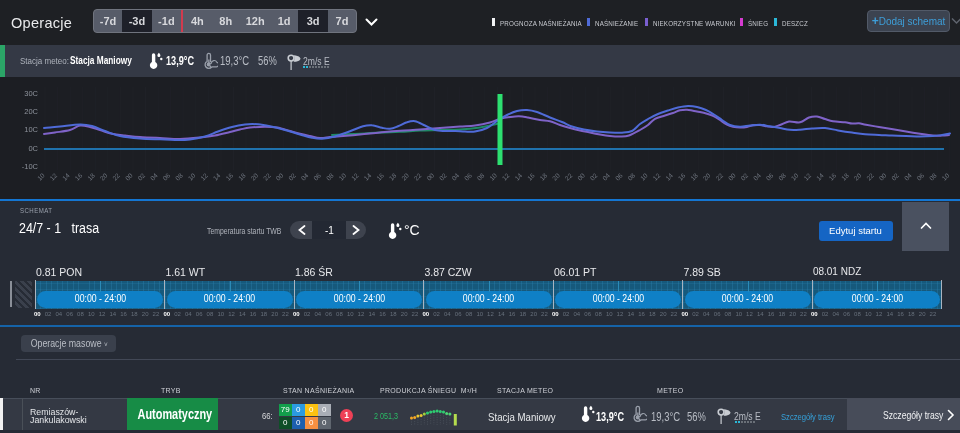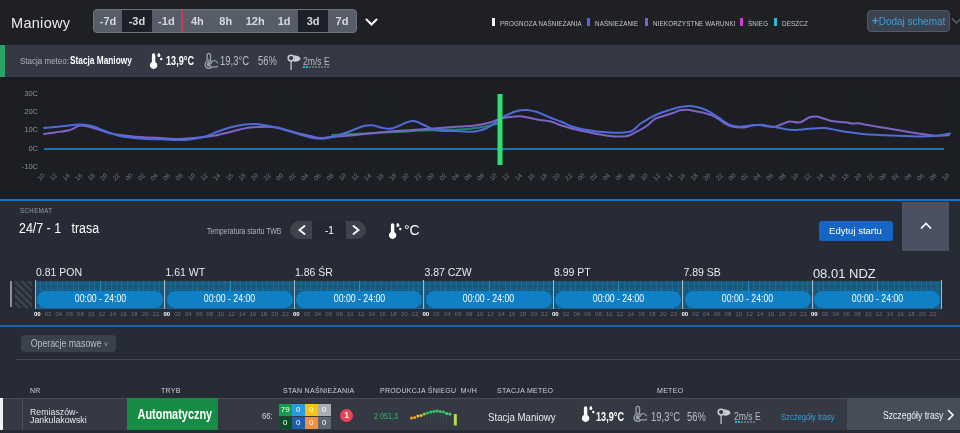--- a/index.html
+++ b/index.html
@@ -1,21 +1,21 @@
 <!DOCTYPE html>
 <html><head><meta charset="utf-8">
 <style>
 * { margin:0; padding:0; box-sizing:border-box; }
 html,body { width:960px; height:433px; overflow:hidden; background:#1c1e23; font-family:"Liberation Sans",sans-serif; position:relative; }
 .abs { position:absolute; }
 .btn { text-align:center; line-height:22px; font-size:11px; font-weight:bold; color:#d7d8dc; }
 </style></head>
 <body>
 <div class="abs" style="left:0;top:0;width:960px;height:45px;background:#1e2024"></div>
-<div class="abs" style="left:11px;top:15px;font-size:14.5px;color:#e9eaec;letter-spacing:0.3px">Maniowy</div>
+<div class="abs" style="left:11px;top:15px;font-size:14.5px;color:#e9eaec;letter-spacing:0.3px">Operacje</div>
 <div class="abs" style="left:93px;top:9px;width:264px;height:24px;border:1px solid #70747e;border-radius:4px;background:#575c69;overflow:hidden;display:flex">
 <div class="btn" style="width:28px">-7d</div>
 <div class="btn" style="width:30px;background:#1e2029">-3d</div>
 <div class="btn" style="width:29px">-1d</div>
 <div style="width:2.5px;background:#d23b4e"></div>
 <div class="btn" style="width:28px">4h</div>
 <div class="btn" style="width:29px">8h</div>
 <div class="btn" style="width:30px">12h</div>
 <div class="btn" style="width:28px">1d</div>
 <div class="btn" style="width:30px;background:#1e2029">3d</div>
@@ -249,23 +249,23 @@
   </svg>
 
 <div class="abs" style="left:10px;top:281px;width:2px;height:26px;background:#8a8f98"></div>
 <div class="abs" style="left:14.5px;top:280.5px;width:17px;height:27px;background:repeating-linear-gradient(45deg,#262b35 0 2.5px,#3a404c 2.5px 5px)"></div>
 <div class="abs" style="left:35.4px;top:280.5px;width:906.5px;height:28px;background:#16597c"></div>
 <div class="abs" style="left:35.4px;top:280.5px;width:906.5px;height:28px;background:repeating-linear-gradient(90deg,rgba(48,136,184,0.3) 0 0.9px,transparent 0.9px 5.4px),repeating-linear-gradient(0deg,rgba(48,136,184,0.2) 0 0.9px,transparent 0.9px 6.2px)"></div>
 <div class="abs" style="left:35.9px;top:265.5px;font-size:10.5px;color:#e8e9ec">0.81 PON</div>
 <div class="abs" style="left:165.4px;top:265.5px;font-size:10.5px;color:#e8e9ec">1.61 WT</div>
 <div class="abs" style="left:294.9px;top:265.5px;font-size:10.5px;color:#e8e9ec">1.86 ŚR</div>
 <div class="abs" style="left:424.4px;top:265.5px;font-size:10.5px;color:#e8e9ec">3.87 CZW</div>
-<div class="abs" style="left:553.9px;top:265.5px;font-size:10.5px;color:#e8e9ec">8.99 PT</div>
+<div class="abs" style="left:553.9px;top:265.5px;font-size:10.5px;color:#e8e9ec">06.01 PT</div>
 <div class="abs" style="left:683.4px;top:265.5px;font-size:10.5px;color:#e8e9ec">7.89 SB</div>
-<div class="abs" style="left:812.9px;top:265.5px;font-size:13px;color:#e8e9ec">08.01 NDZ</div>
+<div class="abs" style="left:812.9px;top:265.5px;font-size:10px;color:#e8e9ec">08.01 NDZ</div>
 <div class="abs" style="left:37.2px;top:291px;width:125.9px;height:16.5px;background:#0f80c6;border-radius:9px;color:#fff;font-size:10px;text-align:center;line-height:16.5px"><span style="display:inline-block;transform:scaleX(0.87)">00:00 - 24:00</span></div>
 <div class="abs" style="left:34.8px;top:280px;width:1.1px;height:28.5px;background:#a9b4c0"></div>
 <div class="abs" style="left:100.2px;top:280.5px;width:1px;height:11px;background:#2a8ab8"></div>
 <div class="abs" style="left:166.7px;top:291px;width:125.9px;height:16.5px;background:#0f80c6;border-radius:9px;color:#fff;font-size:10px;text-align:center;line-height:16.5px"><span style="display:inline-block;transform:scaleX(0.87)">00:00 - 24:00</span></div>
 <div class="abs" style="left:164.3px;top:280px;width:1.1px;height:28.5px;background:#a9b4c0"></div>
 <div class="abs" style="left:229.7px;top:280.5px;width:1px;height:11px;background:#2a8ab8"></div>
 <div class="abs" style="left:296.2px;top:291px;width:125.9px;height:16.5px;background:#0f80c6;border-radius:9px;color:#fff;font-size:10px;text-align:center;line-height:16.5px"><span style="display:inline-block;transform:scaleX(0.87)">00:00 - 24:00</span></div>
 <div class="abs" style="left:293.8px;top:280px;width:1.1px;height:28.5px;background:#a9b4c0"></div>
 <div class="abs" style="left:359.1px;top:280.5px;width:1px;height:11px;background:#2a8ab8"></div>
 <div class="abs" style="left:425.7px;top:291px;width:125.9px;height:16.5px;background:#0f80c6;border-radius:9px;color:#fff;font-size:10px;text-align:center;line-height:16.5px"><span style="display:inline-block;transform:scaleX(0.87)">00:00 - 24:00</span></div>

